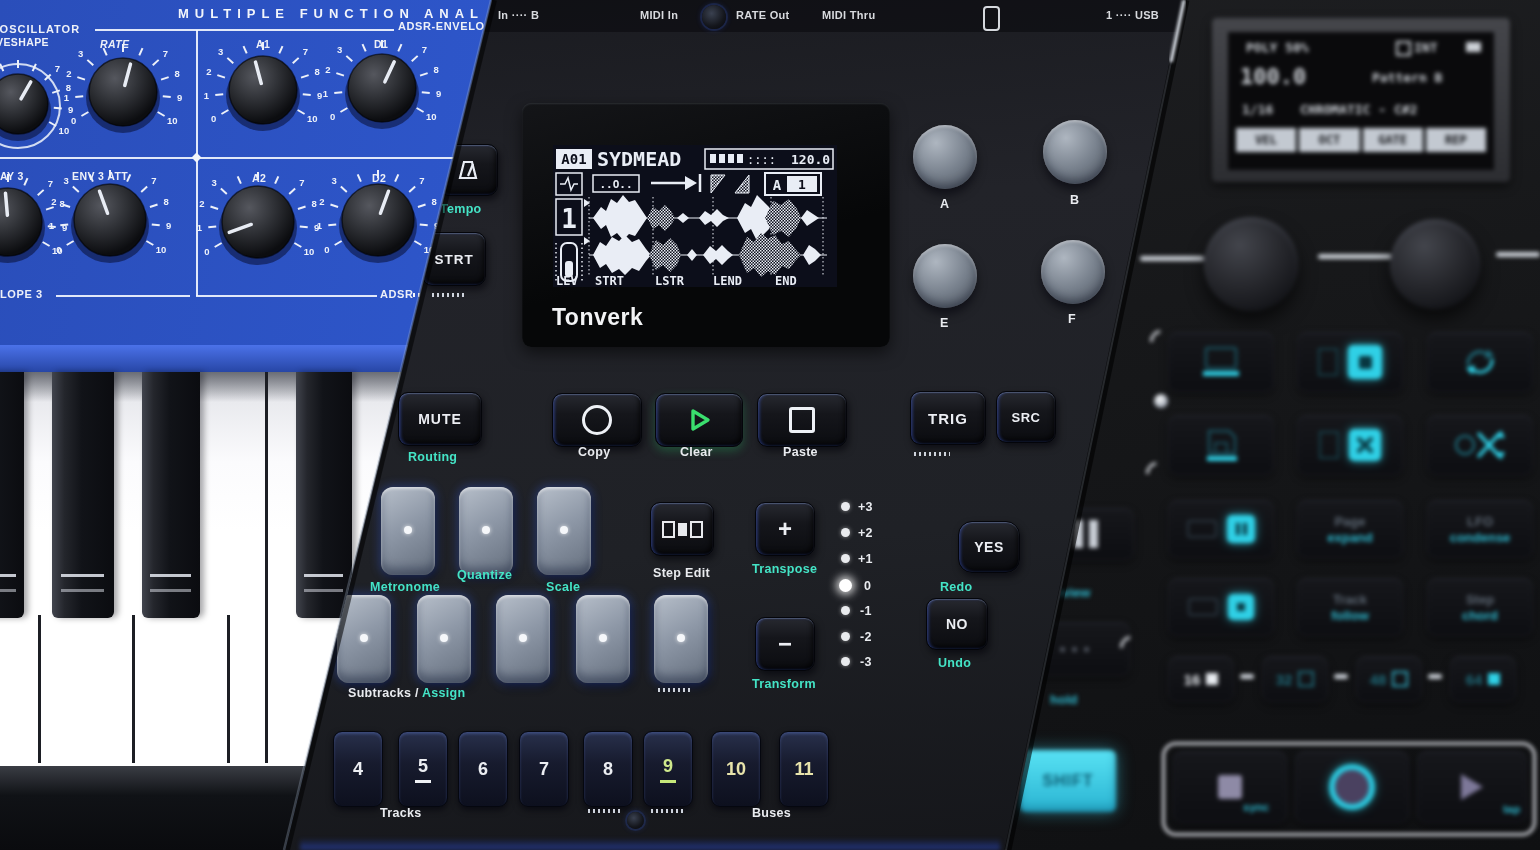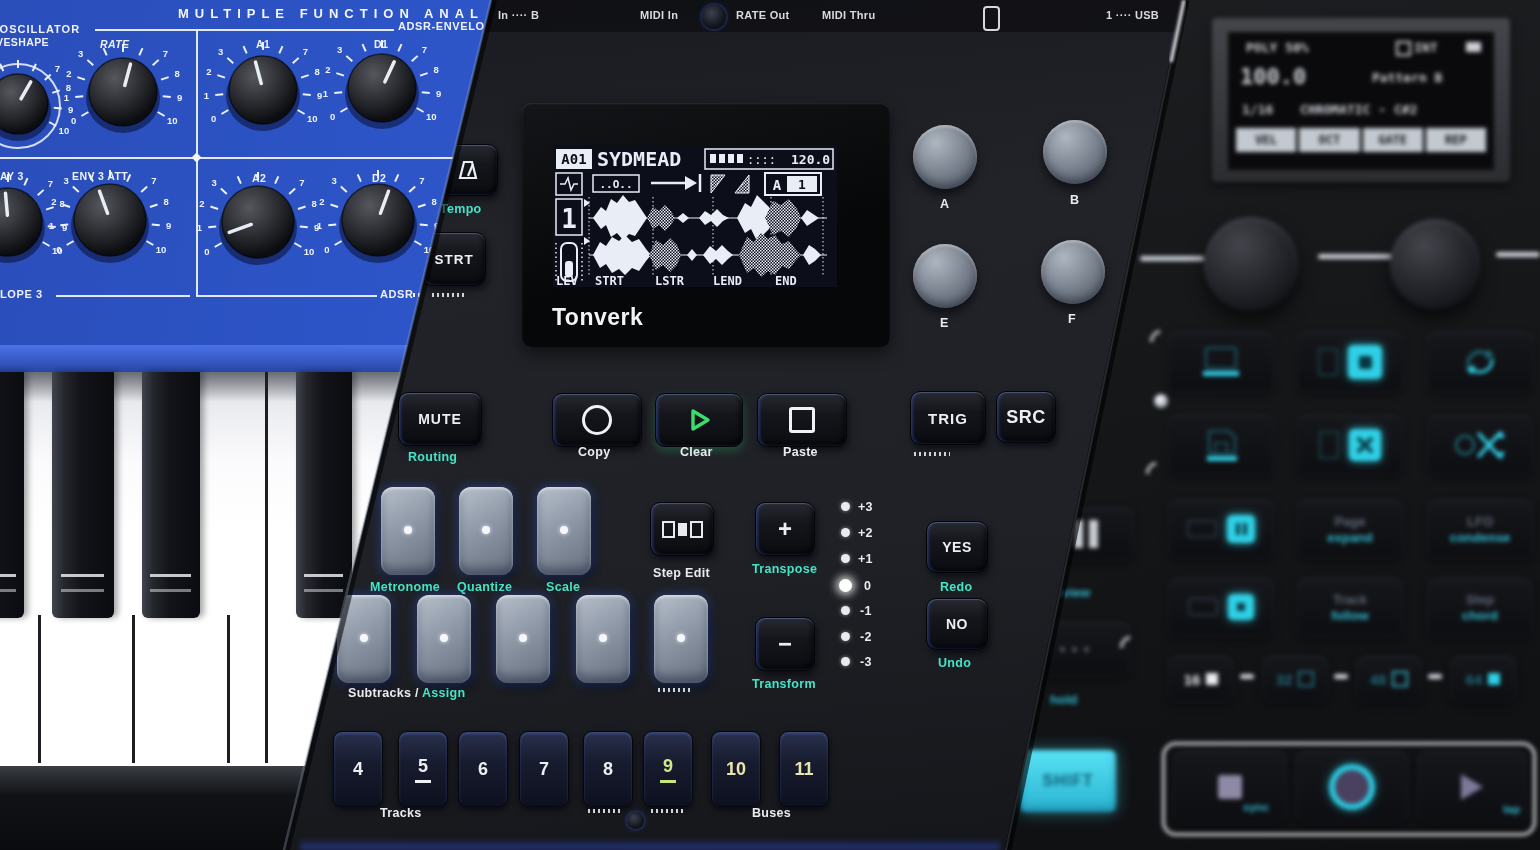--- a/index.html
+++ b/index.html
@@ -498,27 +498,27 @@
     </div>
     <div class="abs dbtn" style="left:757px;top:393px;width:88px;height:52px;">
       <span style="width:20px;height:20px;border:3.5px solid #eef1f6;border-radius:3px;"></span>
     </div>
     <div class="abs m-label white" style="left:578px;top:445px;text-align:right;">Copy</div>
     <div class="abs m-label white" style="left:680px;top:445px;text-align:right;">Clear</div>
     <div class="abs m-label white" style="left:783px;top:445px;">Paste</div>
 
     <div class="abs dbtn" style="left:910px;top:391px;width:74px;height:52px;font-size:15px;letter-spacing:1px;">TRIG</div>
     <div class="abs dots dk" style="left:914px;top:452px;width:36px;"></div>
-    <div class="abs dbtn" style="left:996px;top:391px;width:58px;height:50px;font-size:18px;letter-spacing:.5px;">SRC</div>
+    <div class="abs dbtn" style="left:996px;top:391px;width:58px;height:50px;font-size:13px;letter-spacing:.5px;">SRC</div>
 
     <div class="pad" style="left:381px;top:487px;width:54px;height:88px;"></div>
     <div class="pad" style="left:459px;top:487px;width:54px;height:88px;"></div>
     <div class="pad" style="left:537px;top:487px;width:54px;height:88px;"></div>
     <div class="abs m-label teal" style="left:370px;top:580px;">Metronome</div>
-    <div class="abs m-label teal" style="left:457px;top:580px;">Quantize</div>
+    <div class="abs m-label teal" style="left:457px;top:568px;">Quantize</div>
     <div class="abs m-label teal" style="left:546px;top:580px;">Scale</div>
 
     <div class="abs dbtn" style="left:650px;top:502px;width:62px;height:52px;gap:3px;">
       <span style="width:9px;height:13px;border:2px solid #e8eaee;"></span>
       <span style="width:9px;height:13px;background:#e8eaee;"></span>
       <span style="width:9px;height:13px;border:2px solid #e8eaee;"></span>
     </div>
     <div class="abs m-label white" style="left:653px;top:566px;">Step Edit</div>
     <div class="abs dbtn" style="left:755px;top:502px;width:58px;height:52px;font-size:24px;">+</div>
     <div class="abs m-label teal" style="left:752px;top:562px;">Transpose</div>
@@ -533,21 +533,21 @@
     <div class="abs led-dot" style="left:841px;top:632px;"></div>
     <div class="abs led-dot" style="left:841px;top:657px;"></div>
     <div class="abs m-label white" style="left:858px;top:500px;">+3</div>
     <div class="abs m-label white" style="left:858px;top:526px;">+2</div>
     <div class="abs m-label white" style="left:858px;top:552px;">+1</div>
     <div class="abs m-label white" style="left:864px;top:579px;">0</div>
     <div class="abs m-label white" style="left:860px;top:604px;">-1</div>
     <div class="abs m-label white" style="left:860px;top:630px;">-2</div>
     <div class="abs m-label white" style="left:860px;top:655px;">-3</div>
 
-    <div class="abs dbtn" style="left:926px;top:521px;width:60px;height:50px;font-size:14px;letter-spacing:.5px;">YES</div>
+    <div class="abs dbtn" style="left:958px;top:521px;width:60px;height:50px;font-size:14px;letter-spacing:.5px;border-radius:14px;">YES</div>
     <div class="abs m-label teal" style="left:940px;top:580px;">Redo</div>
     <div class="abs dbtn" style="left:926px;top:598px;width:60px;height:50px;font-size:14px;letter-spacing:.5px;">NO</div>
     <div class="abs m-label teal" style="left:938px;top:656px;">Undo</div>
 
     <div class="pad" style="left:337px;top:595px;width:54px;height:88px;"></div>
     <div class="pad" style="left:417px;top:595px;width:54px;height:88px;"></div>
     <div class="pad" style="left:496px;top:595px;width:54px;height:88px;"></div>
     <div class="pad" style="left:576px;top:595px;width:54px;height:88px;"></div>
     <div class="pad" style="left:654px;top:595px;width:54px;height:88px;"></div>
     <div class="abs m-label" style="left:348px;top:686px;">

